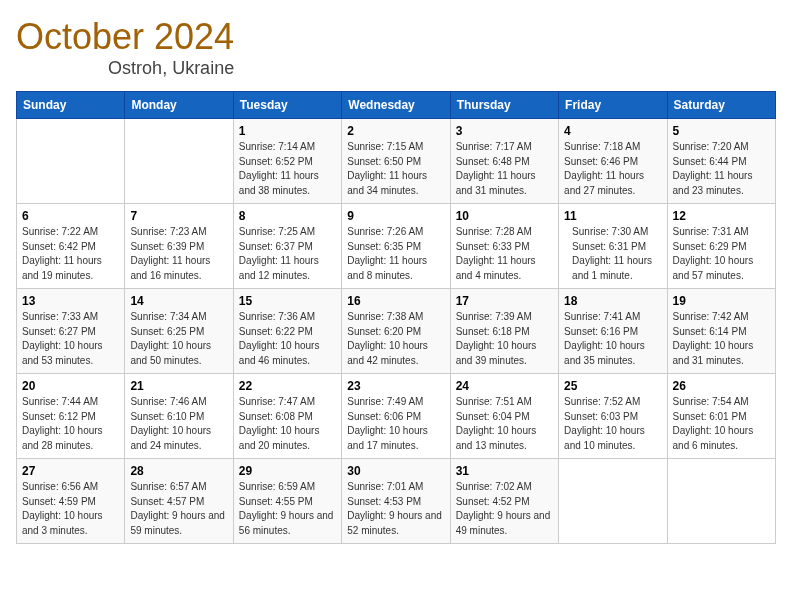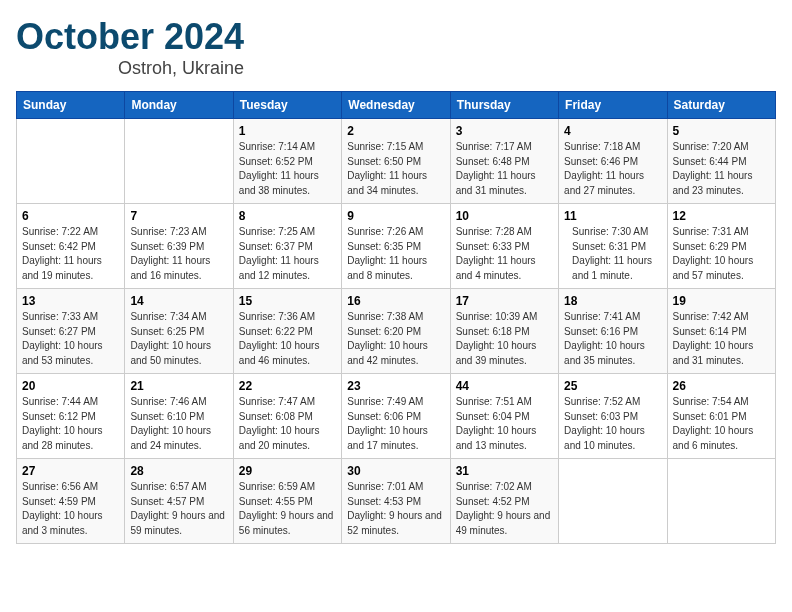--- a/index.html
+++ b/index.html
@@ -30,22 +30,22 @@
     .logo-blue { color: #1565c0; }
     .logo-icon {
       width: 28px;
       height: 28px;
     }
     .title-block {
       text-align: right;
     }
     .month-title {
       font-size: 36px;
-      font-weight: bold;
-      color: #0c4a6e;
+      font-weight: normal;
+      color: #a16207;
     }
     .location {
       font-size: 18px;
       color: #444;
     }
     table {
       width: 100%;
       border-collapse: collapse;
       font-size: 11px;
     }
@@ -204,21 +204,21 @@
 Daylight: 10 hours and 46 minutes.</div>
         </td>
         <td>
           <div class="day-num">16</div>
           <div class="day-detail" style="white-space: pre-line;">Sunrise: 7:38 AM
 Sunset: 6:20 PM
 Daylight: 10 hours and 42 minutes.</div>
         </td>
         <td>
           <div class="day-num">17</div>
-          <div class="day-detail" style="white-space: pre-line;">Sunrise: 10:39 AM
+          <div class="day-detail" style="white-space: pre-line;">Sunrise: 7:39 AM
 Sunset: 6:18 PM
 Daylight: 10 hours and 39 minutes.</div>
         </td>
         <td>
           <div class="day-num">18</div>
           <div class="day-detail" style="white-space: pre-line;">Sunrise: 7:41 AM
 Sunset: 6:16 PM
 Daylight: 10 hours and 35 minutes.</div>
         </td>
         <td>
@@ -247,21 +247,21 @@
 Sunset: 6:08 PM
 Daylight: 10 hours and 20 minutes.</div>
         </td>
         <td>
           <div class="day-num">23</div>
           <div class="day-detail" style="white-space: pre-line;">Sunrise: 7:49 AM
 Sunset: 6:06 PM
 Daylight: 10 hours and 17 minutes.</div>
         </td>
         <td>
-          <div class="day-num">44</div>
+          <div class="day-num">24</div>
           <div class="day-detail" style="white-space: pre-line;">Sunrise: 7:51 AM
 Sunset: 6:04 PM
 Daylight: 10 hours and 13 minutes.</div>
         </td>
         <td>
           <div class="day-num">25</div>
           <div class="day-detail" style="white-space: pre-line;">Sunrise: 7:52 AM
 Sunset: 6:03 PM
 Daylight: 10 hours and 10 minutes.</div>
         </td>

